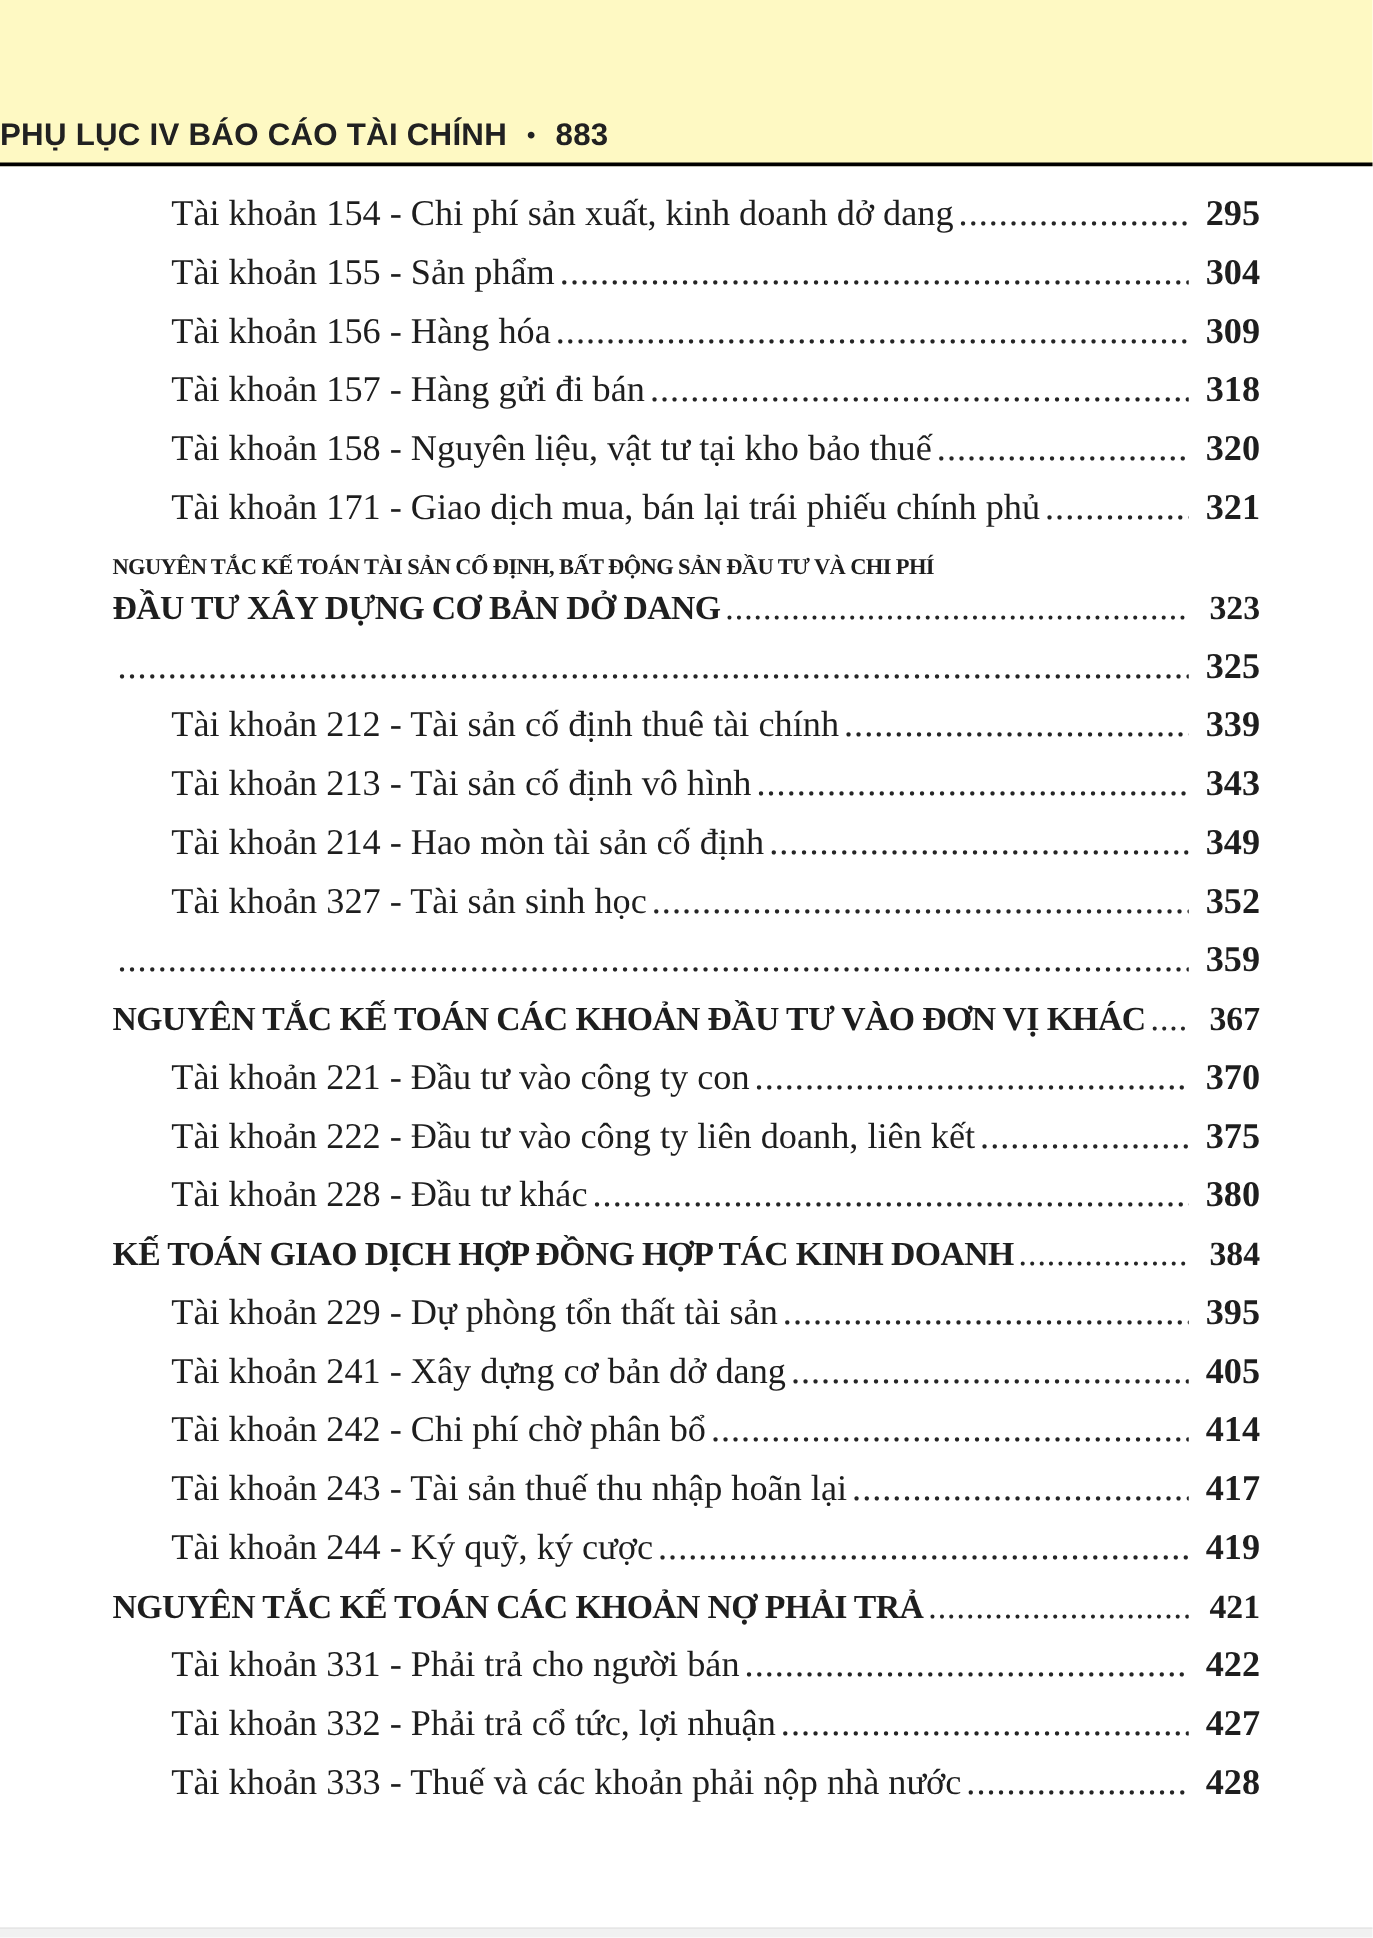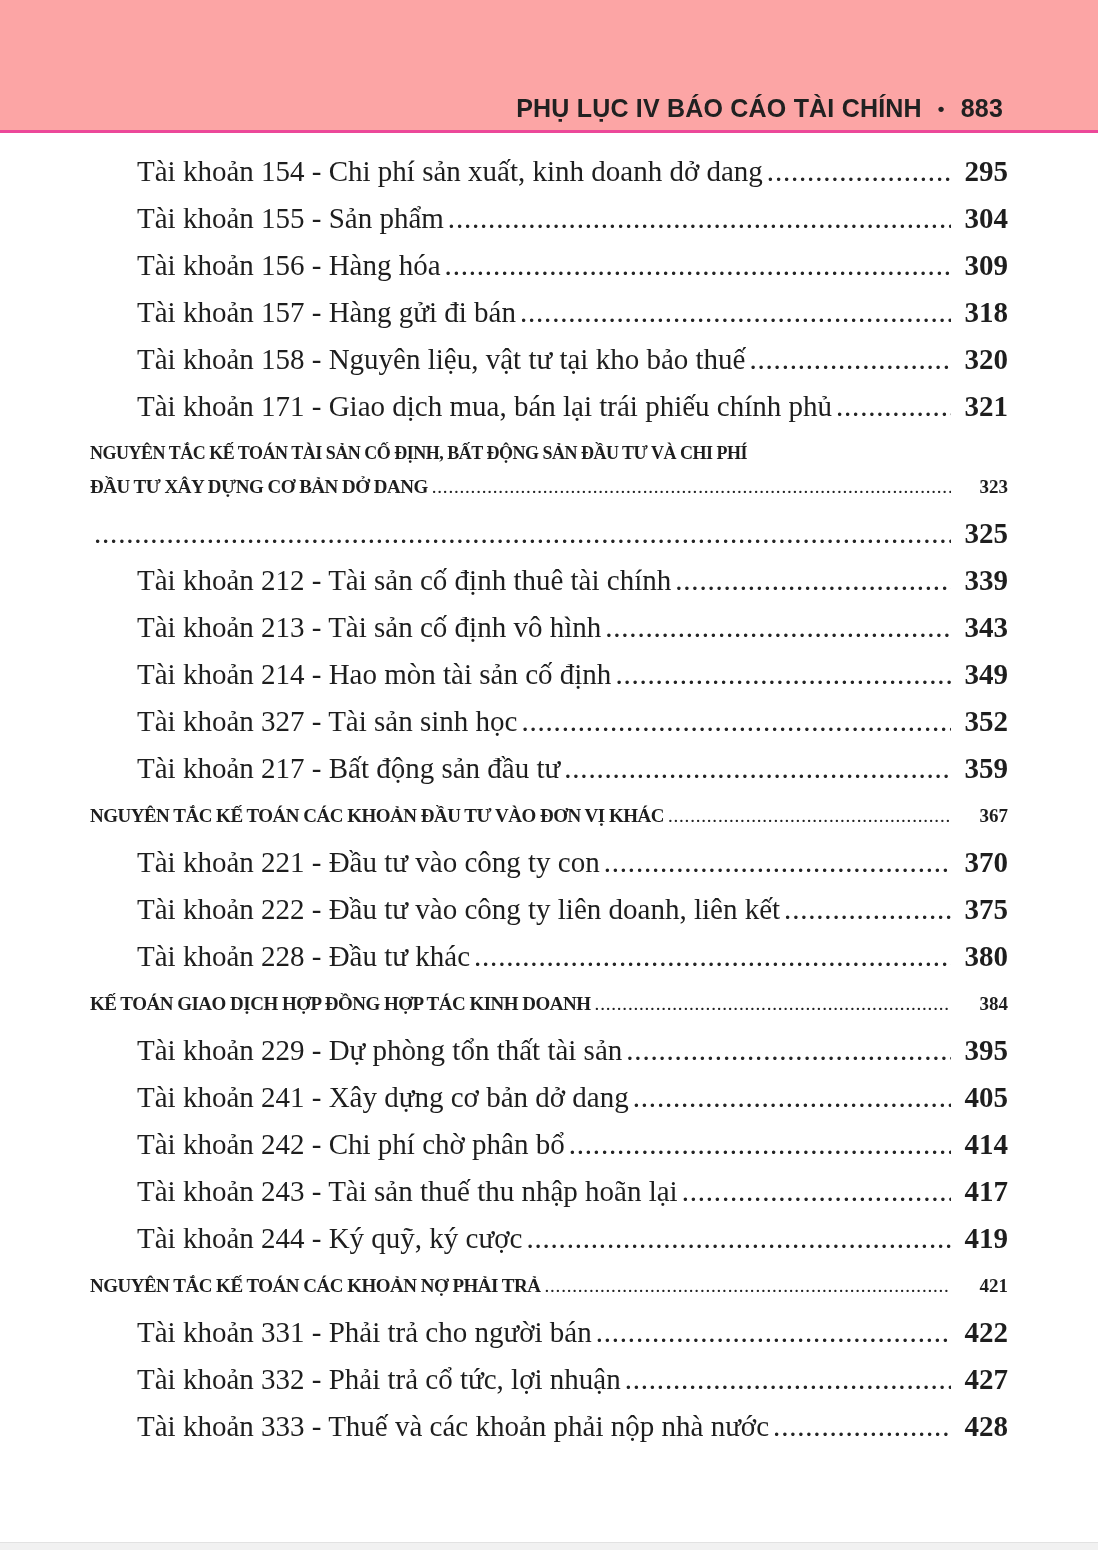--- a/index.html
+++ b/index.html
@@ -9,25 +9,24 @@
     position: relative;
     overflow: hidden;
     font-family: "Liberation Serif", "DejaVu Serif", serif;
     color: #1e1e1e;
   }
 
   
   .header-band {
     position: absolute; top: 0; left: 0;
     width: 100%; height: 133px;
-    background: #fca5a5;
-    border-bottom: 3px solid #ec4899;
+    background: #fef9c3;
+    border-bottom: 3px solid #000000;
     box-sizing: border-box;
     display: flex;
-    justify-content: flex-end;
     align-items: flex-end;
     padding: 0 95px 7px 0;
   }
   .header-text {
     font-family: "Liberation Sans", "DejaVu Sans", sans-serif;
     font-weight: bold;
     font-size: 25px;
     letter-spacing: 0.2px;
     color: #212121;
     display: flex;
@@ -66,21 +65,21 @@
   .page-num {
     flex: 0 0 auto;
     min-width: 50px;
     text-align: right;
     padding-left: 7px;
     font-weight: bold;
   }
 
   
   .toc-section { font-weight: bold; letter-spacing: -0.5px; }
-  .toc-section .toc-row { font-size: 19px; }
+  .toc-section .toc-row { font-size: 27px; }
   .toc-section.two-line { padding: 7px 0; }
   .toc-section.two-line .sec-line,
   .toc-section.two-line .toc-row { line-height: 33px; }
   .sec-line { font-size: 18px; white-space: nowrap; }
   .toc-section .dots, .toc-section .page-num { letter-spacing: 0.8px; }
   .toc-section .page-num { letter-spacing: 0; }
 
   
   .footer-band {
     position: absolute; bottom: 0; left: 0;
@@ -158,21 +157,20 @@
       <span class="toc-title ">Tài khoản 214 - Hao mòn tài sản cố định</span>
       <span class="dots">....................................................................................................................................................................................................................................................................</span>
       <span class="page-num">349</span>
     </div>
     <div class="toc-row indent">
       <span class="toc-title ">Tài khoản 327 - Tài sản sinh học</span>
       <span class="dots">....................................................................................................................................................................................................................................................................</span>
       <span class="page-num">352</span>
     </div>
     <div class="toc-row indent">
-      <span class="toc-title ">Tài khoản 217 - Bất động sản đầu tư</span>
       <span class="dots">....................................................................................................................................................................................................................................................................</span>
       <span class="page-num">359</span>
     </div>
     <div class="toc-section">
       <div class="toc-row ">
         <span class="toc-title ">NGUYÊN TẮC KẾ TOÁN CÁC KHOẢN ĐẦU TƯ VÀO ĐƠN VỊ KHÁC</span>
         <span class="dots">....................................................................................................................................................................................................................................................................</span>
         <span class="page-num">367</span>
       </div>
     </div>

